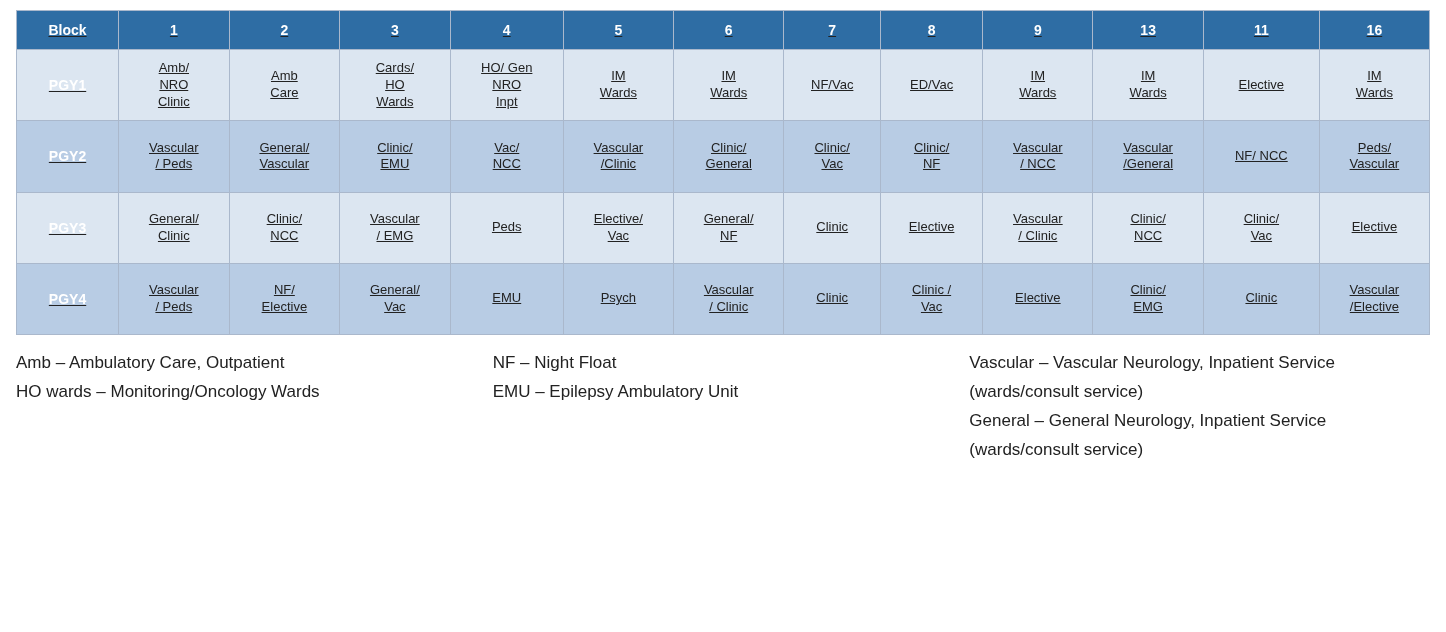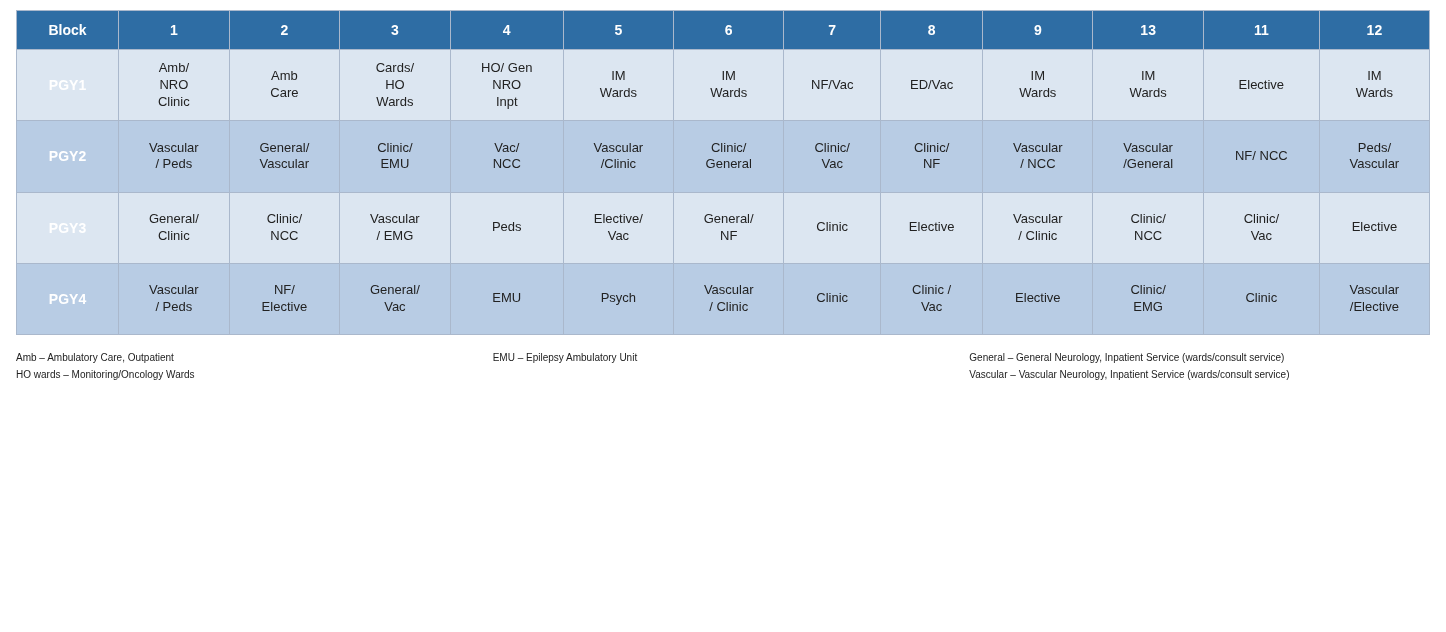--- a/index.html
+++ b/index.html
@@ -10,20 +10,21 @@
       color: #222;
       width: 1446px;
       min-height: 632px;
       padding: 10px 16px 10px 16px;
     }
 
     table {
       border-collapse: collapse;
       width: 100%;
       margin-bottom: 14px;
+      text-decoration: underline;
     }
 
     th, td {
       border: 1px solid #aab8cc;
       text-align: center;
       vertical-align: middle;
       padding: 6px 4px;
       line-height: 1.3;
     }
 
@@ -53,21 +54,21 @@
 
     tbody tr td {
       font-size: 13px;
       color: #222;
     }
 
     .legend {
       display: flex;
       gap: 16px;
       flex-direction: row;
-      font-size: 10px;
+      font-size: 17px;
       color: #222;
       line-height: 1.7;
       margin-top: 4px;
     }
 
     .legend-col {
       flex: 1;
     }
   </style>
 </head>
@@ -81,21 +82,21 @@
         <th>2</th>
         <th>3</th>
         <th>4</th>
         <th>5</th>
         <th>6</th>
         <th>7</th>
         <th>8</th>
         <th>9</th>
         <th>13</th>
         <th>11</th>
-        <th>12</th>
+        <th>16</th>
       </tr>
   </thead>
   <tbody id="table-body">
   <tr>
         <td>PGY1</td>
         <td>Amb/<br>NRO<br>Clinic</td>
         <td>Amb<br>Care</td>
         <td>Cards/<br>HO<br>Wards</td>
         <td>HO/ Gen<br>NRO<br>Inpt</td>
         <td>IM<br>Wards</td>
@@ -154,19 +155,20 @@
       </tr>
     </tbody>
 </table>
 
 <div class="legend">
   <div class="legend-col" id="legend-col1">
       <div>Amb – Ambulatory Care, Outpatient</div>
       <div>HO wards – Monitoring/Oncology Wards</div>
     </div>
   <div class="legend-col" id="legend-col2">
+      <div>NF – Night Float</div>
       <div>EMU – Epilepsy Ambulatory Unit</div>
     </div>
   <div class="legend-col" id="legend-col3">
+      <div>Vascular – Vascular Neurology, Inpatient Service (wards/consult service)</div>
       <div>General – General Neurology, Inpatient Service (wards/consult service)</div>
-      <div>Vascular – Vascular Neurology, Inpatient Service (wards/consult service)</div>
     </div>
 </div>
 
 </body></html>

